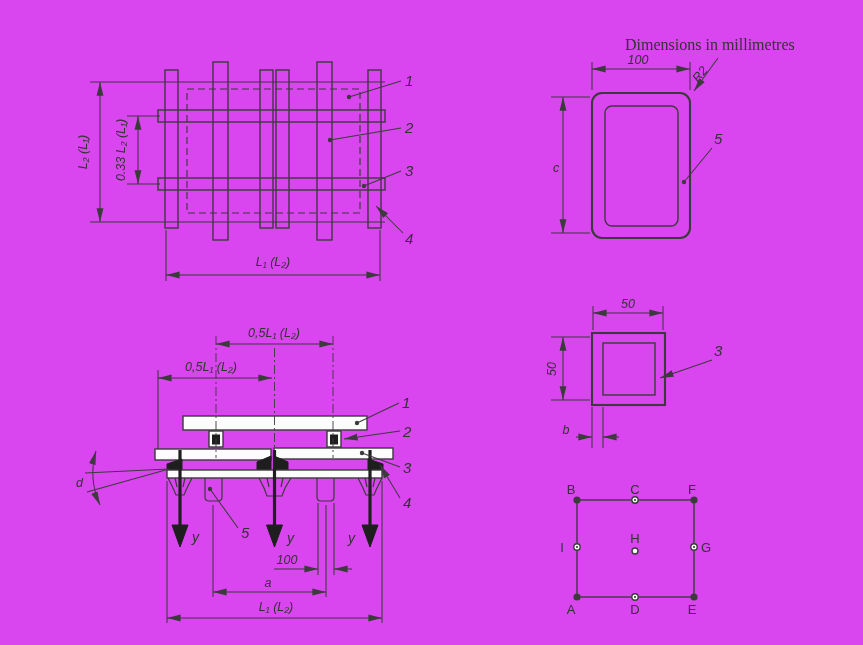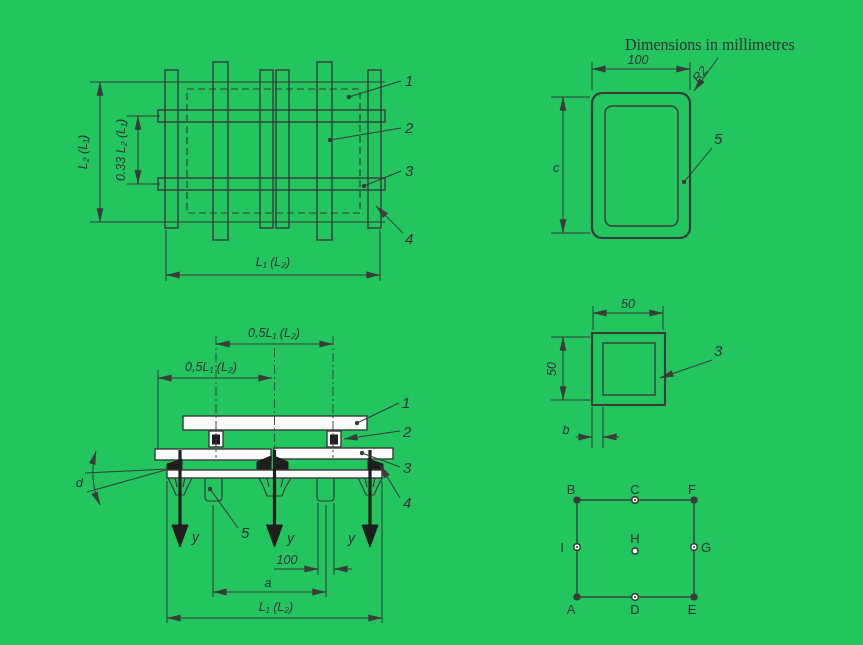--- a/index.html
+++ b/index.html
@@ -1,16 +1,16 @@
 <!DOCTYPE html>
 <html><head>
 <meta charset="utf-8">
 <style>
   html,body { margin:0; padding:0; background:#e9e9e9; }
-  .canvas { position:relative; width:863px; height:645px; background:#22c55e; overflow:hidden;
+  .canvas { position:relative; width:863px; height:645px; background:#d946ef; overflow:hidden;
             font-family:"Liberation Sans","DejaVu Sans",sans-serif; }
   svg { position:absolute; left:0; top:0; }
   .ln   { stroke:#3b3b3b; fill:none; stroke-width:1.2; }
   .ln14 { stroke:#3b3b3b; fill:none; stroke-width:1.4; }
   .ln2  { stroke:#3b3b3b; fill:none; stroke-width:2.1; }
   .lnw  { stroke:#3b3b3b; fill:#fcfcfc; stroke-width:1.4; }
   .dim  { stroke:#3b3b3b; fill:none; stroke-width:1.05; }
   .dash { stroke:#3b3b3b; fill:none; stroke-width:1.15; stroke-dasharray:7 4; }
   .cl   { stroke:#3b3b3b; fill:none; stroke-width:0.9; stroke-dasharray:9 3 2 3; }
   .dark { fill:#1e1e1e; stroke:#1e1e1e; }

